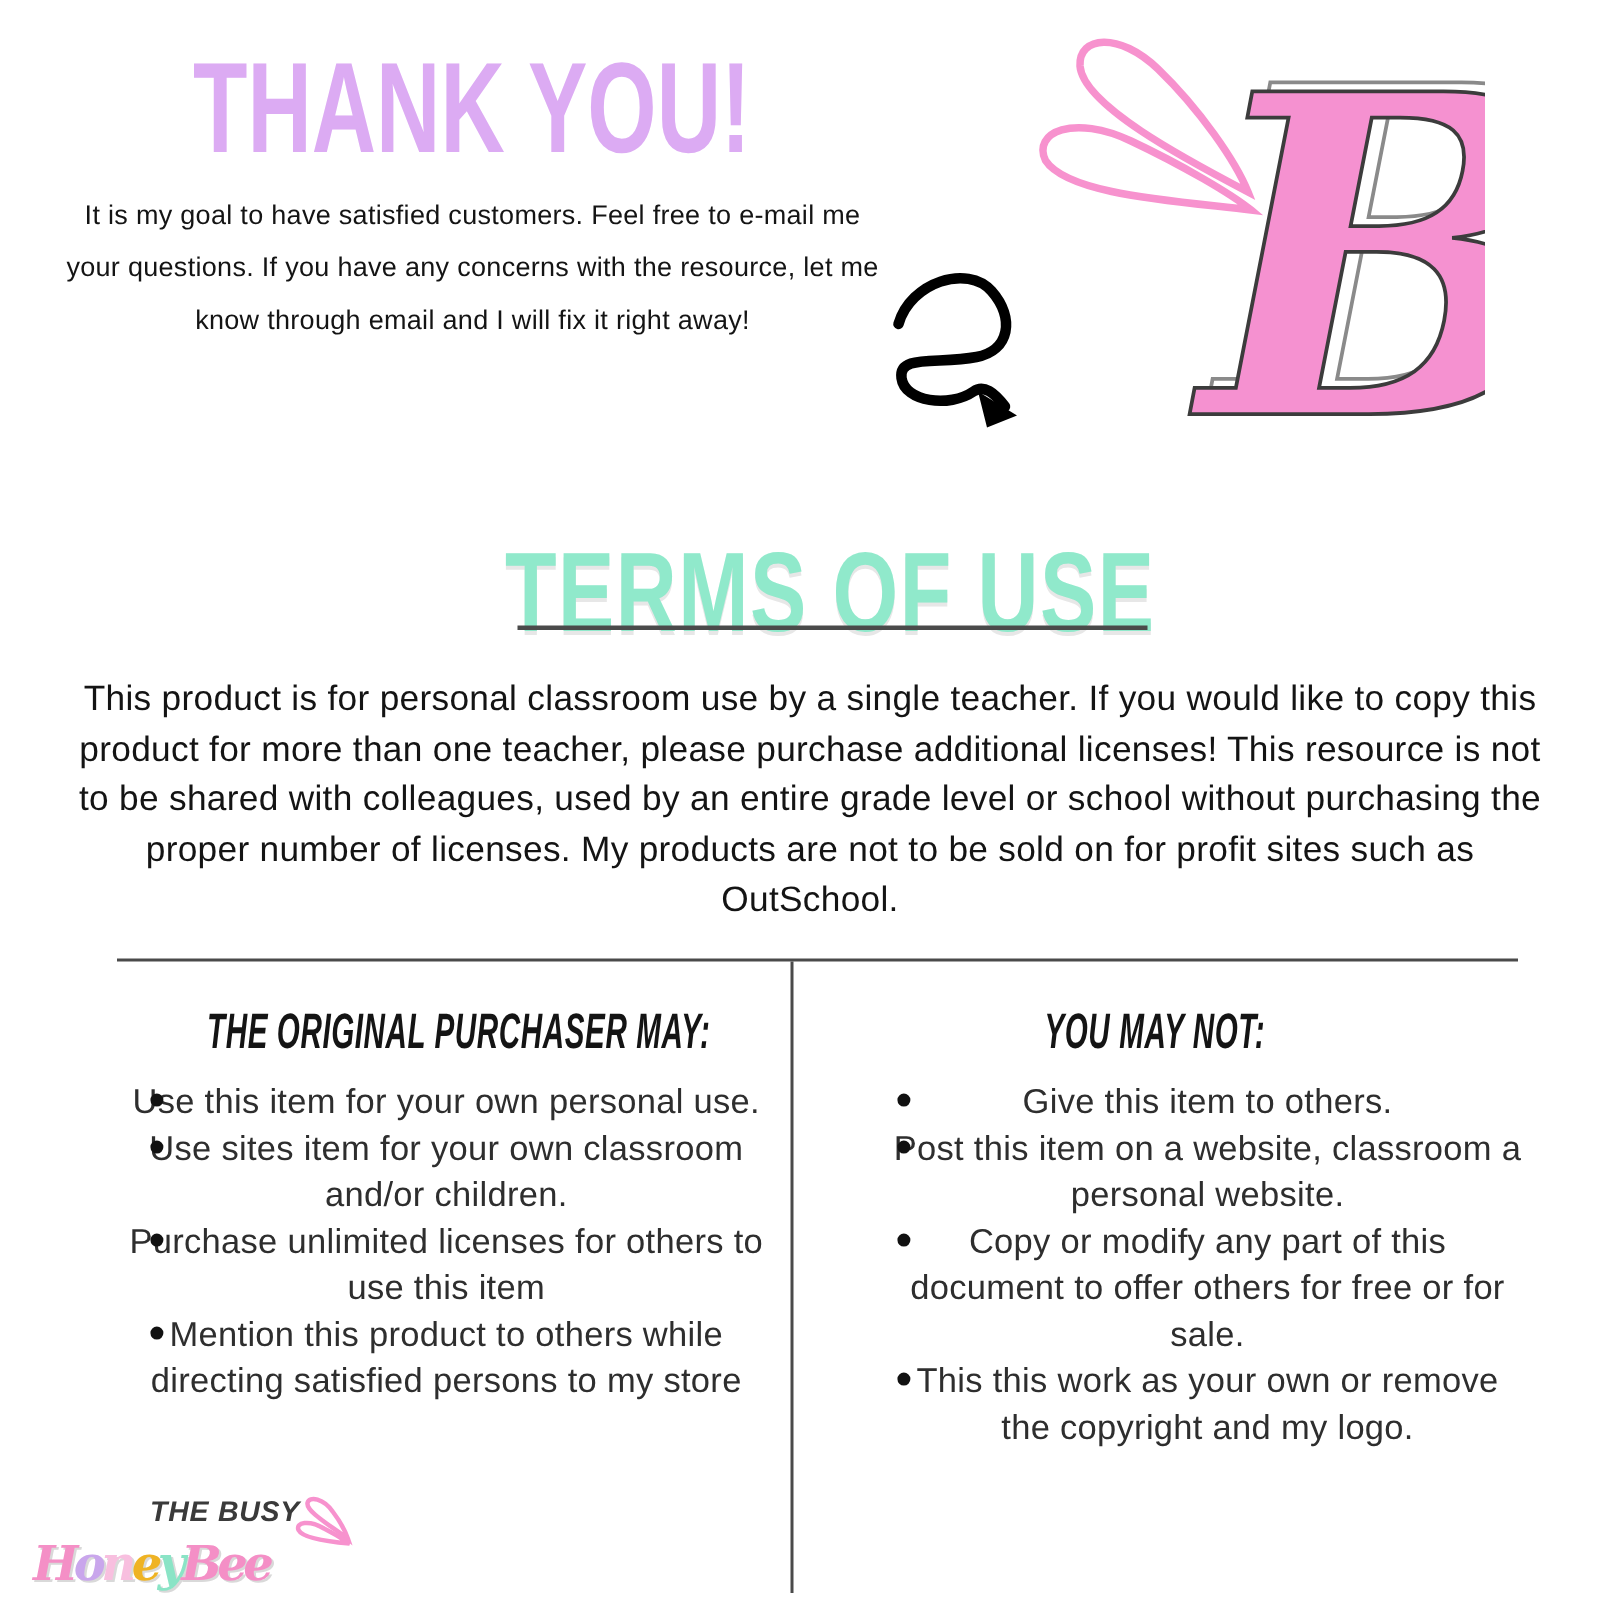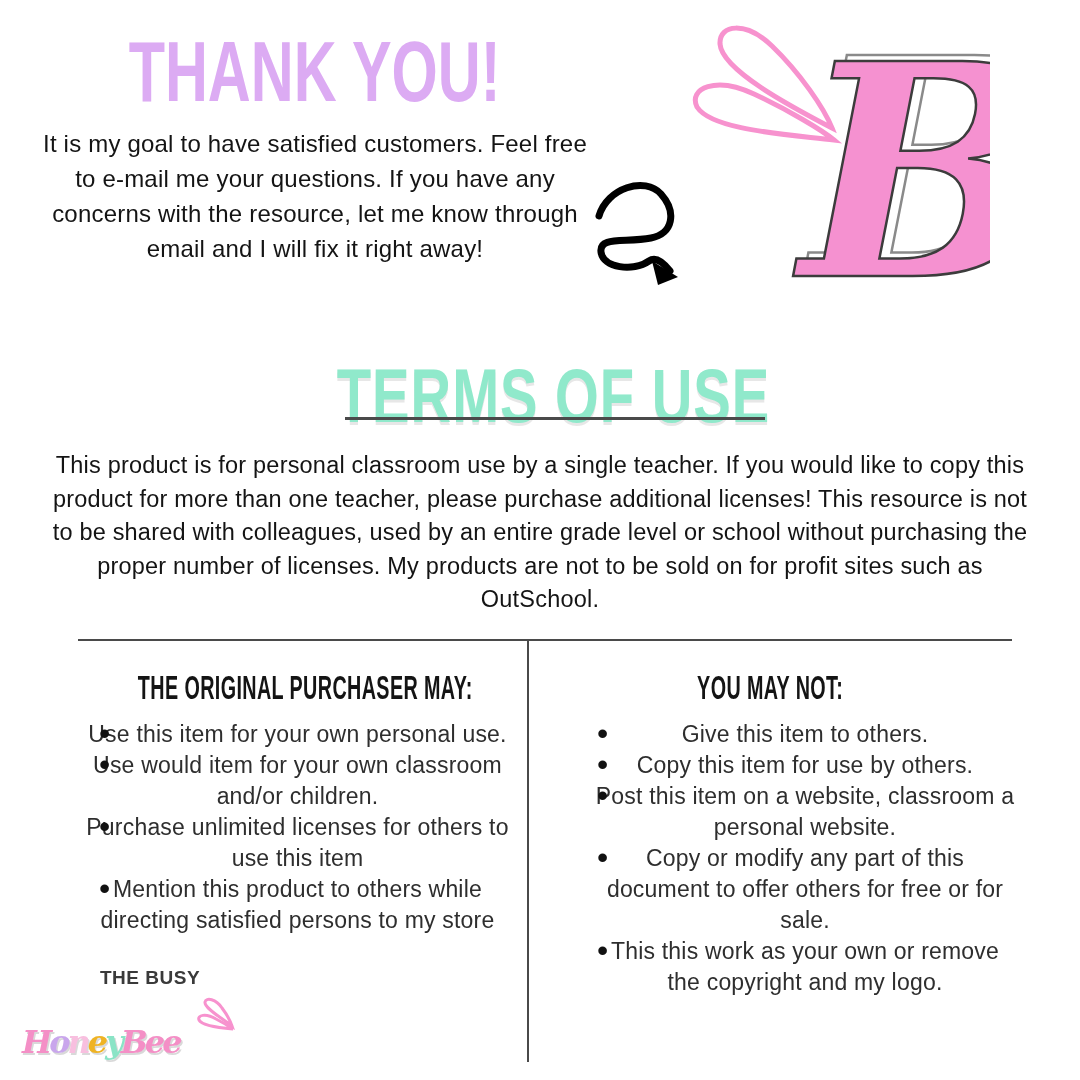--- a/index.html
+++ b/index.html
@@ -26,21 +26,21 @@
                text-shadow: 0 2px 0 rgba(160,160,160,0.25); }
   .marker-sm { font-size: 26px; transform: scale(0.76, 1.28); letter-spacing: 0.5px; color:#141414; }
 
   .thank-heading {
     position: absolute; left: 60px; top: 22px; width: 510px;
     margin: 0; text-align: center;
   }
   .thank-body {
     position: absolute; left: 40px; top: 126px; width: 550px;
     margin: 0; text-align: center;
-    font-size: 24px; line-height: 35px; color: #141414; letter-spacing: 0.2px;
+    font-size: 18px; line-height: 35px; color: #141414; letter-spacing: 0.2px;
   }
 
   
   .brand-logo { position: absolute; left: 680px; top: 8px; width: 310px; height: 300px; }
   .wing { fill: #ffffff; stroke: currentColor; stroke-width: 5; }
   .b-shadow {
     font-family: "DejaVu Serif", serif; font-style: italic; font-weight: bold;
     font-size: 295px; fill: #ffffff; stroke: #8a8a8a; stroke-width: 2.5;
   }
   .b-front {
@@ -71,43 +71,43 @@
     position: absolute; left: 40px; top: 449px; width: 1000px;
     margin: 0; text-align: center;
     font-size: 23.5px; line-height: 33.5px; color: #141414; letter-spacing: 0.2px;
   }
 
   
   .hrule { position: absolute; left: 78px; top: 639px; width: 934px; height: 2px; background: #4a4a4a; }
   .vrule { position: absolute; left: 527px; top: 641px; width: 2px; height: 421px; background: #4a4a4a; }
 
   
-  .col-heading { position: absolute; top: 668px; margin: 0; text-align: center; }
+  .col-heading { position: absolute; top: 668px; margin: 0; text-align: center; font-style: italic; }
   .col-heading.left  { left: 85px;  width: 420px; }
   .col-heading.right { left: 555px; width: 430px; }
 
   .col-list { position: absolute; top: 719px; margin: 0; padding: 0; list-style: none; }
   .col-list.left  { left: 85px;  width: 425px; }
   .col-list.right { left: 595px; width: 420px; }
   .col-list li {
     position: relative; text-align: center;
     font-size: 23px; line-height: 31px; color: #2e2e2e; letter-spacing: 0.2px;
   }
   .col-list li::before {
     content: "\2022";
     position: absolute; top: -1px;
     font-size: 32px; color: #111111; line-height: 31px;
   }
   .col-list.left  li::before { left: 14px; }
   .col-list.right li::before { left: 2px; }
 
   
   .footer-top {
-    position: absolute; left: 100px; top: 967px;
-    font-size: 19px; font-weight: 700; letter-spacing: 0.5px; color: #3a3a3a;
+    position: absolute; left: 100px; top: 998px;
+    font-size: 19px; font-weight: 700; letter-spacing: 0.5px; color: #3a3a3a; font-style: italic;
   }
   .footer-wings { position: absolute; left: 196px; top: 996px; width: 42px; height: 40px; }
   .footer-wings path { fill: #ffffff; stroke: currentColor; stroke-width: 3; }
   .footer-script {
     position: absolute; left: 22px; top: 1012px; width: 210px;
     font-family: "DejaVu Serif", serif; font-style: italic; font-weight: bold;
     font-size: 32px; letter-spacing: -3px; line-height: 60px;
     text-shadow: 1.5px 1.5px 0 #d9d9d9;
     white-space: nowrap;
   }
@@ -146,31 +146,30 @@
   <p class="terms-body">This product is for personal classroom use by a single teacher. If you would like to copy this product for more than one teacher, please purchase additional licenses! This resource is not to be shared with colleagues, used by an entire grade level or school without purchasing the proper number of licenses. My products are not to be sold on for profit sites such as OutSchool.</p>
 
   <div class="hrule"></div>
   <div class="vrule"></div>
 
   <h3 class="col-heading left">
     <span class="marker marker-sm">THE ORIGINAL PURCHASER MAY:</span>
   </h3>
   <ul class="col-list left">
     <li>Use this item for your own personal use.</li>
-    <li>Use would item for your own classroom and/or children.</li>
+    <li>Use sites item for your own classroom and/or children.</li>
     <li>Purchase unlimited licenses for others to use this item</li>
     <li>Mention this product to others while directing satisfied persons to my store</li>
   </ul>
 
   <h3 class="col-heading right">
     <span class="marker marker-sm">YOU MAY NOT:</span>
   </h3>
   <ul class="col-list right">
     <li>Give this item to others.</li>
-    <li>Copy this item for use by others.</li>
     <li>Post this item on a website, classroom a personal website.</li>
     <li>Copy or modify any part of this document to offer others for free or for sale.</li>
     <li>This this work as your own or remove the copyright and my logo.</li>
   </ul>
 
   <div>
     <div class="footer-top" style="color: rgb(58, 58, 58);">THE BUSY</div>
     <svg class="footer-wings" viewBox="0 0 42 40" style="color: rgb(247, 146, 206);">
       <path d="M 36 30 C 26 22, 8 12, 9 6 C 10 1, 20 3, 26 12 C 32 20, 35 27, 36 30 Z"></path>
       <path d="M 37 33 C 25 32, 6 30, 3 24 C 1 19, 10 17, 20 23 C 28 27, 34 31, 37 33 Z"></path>

